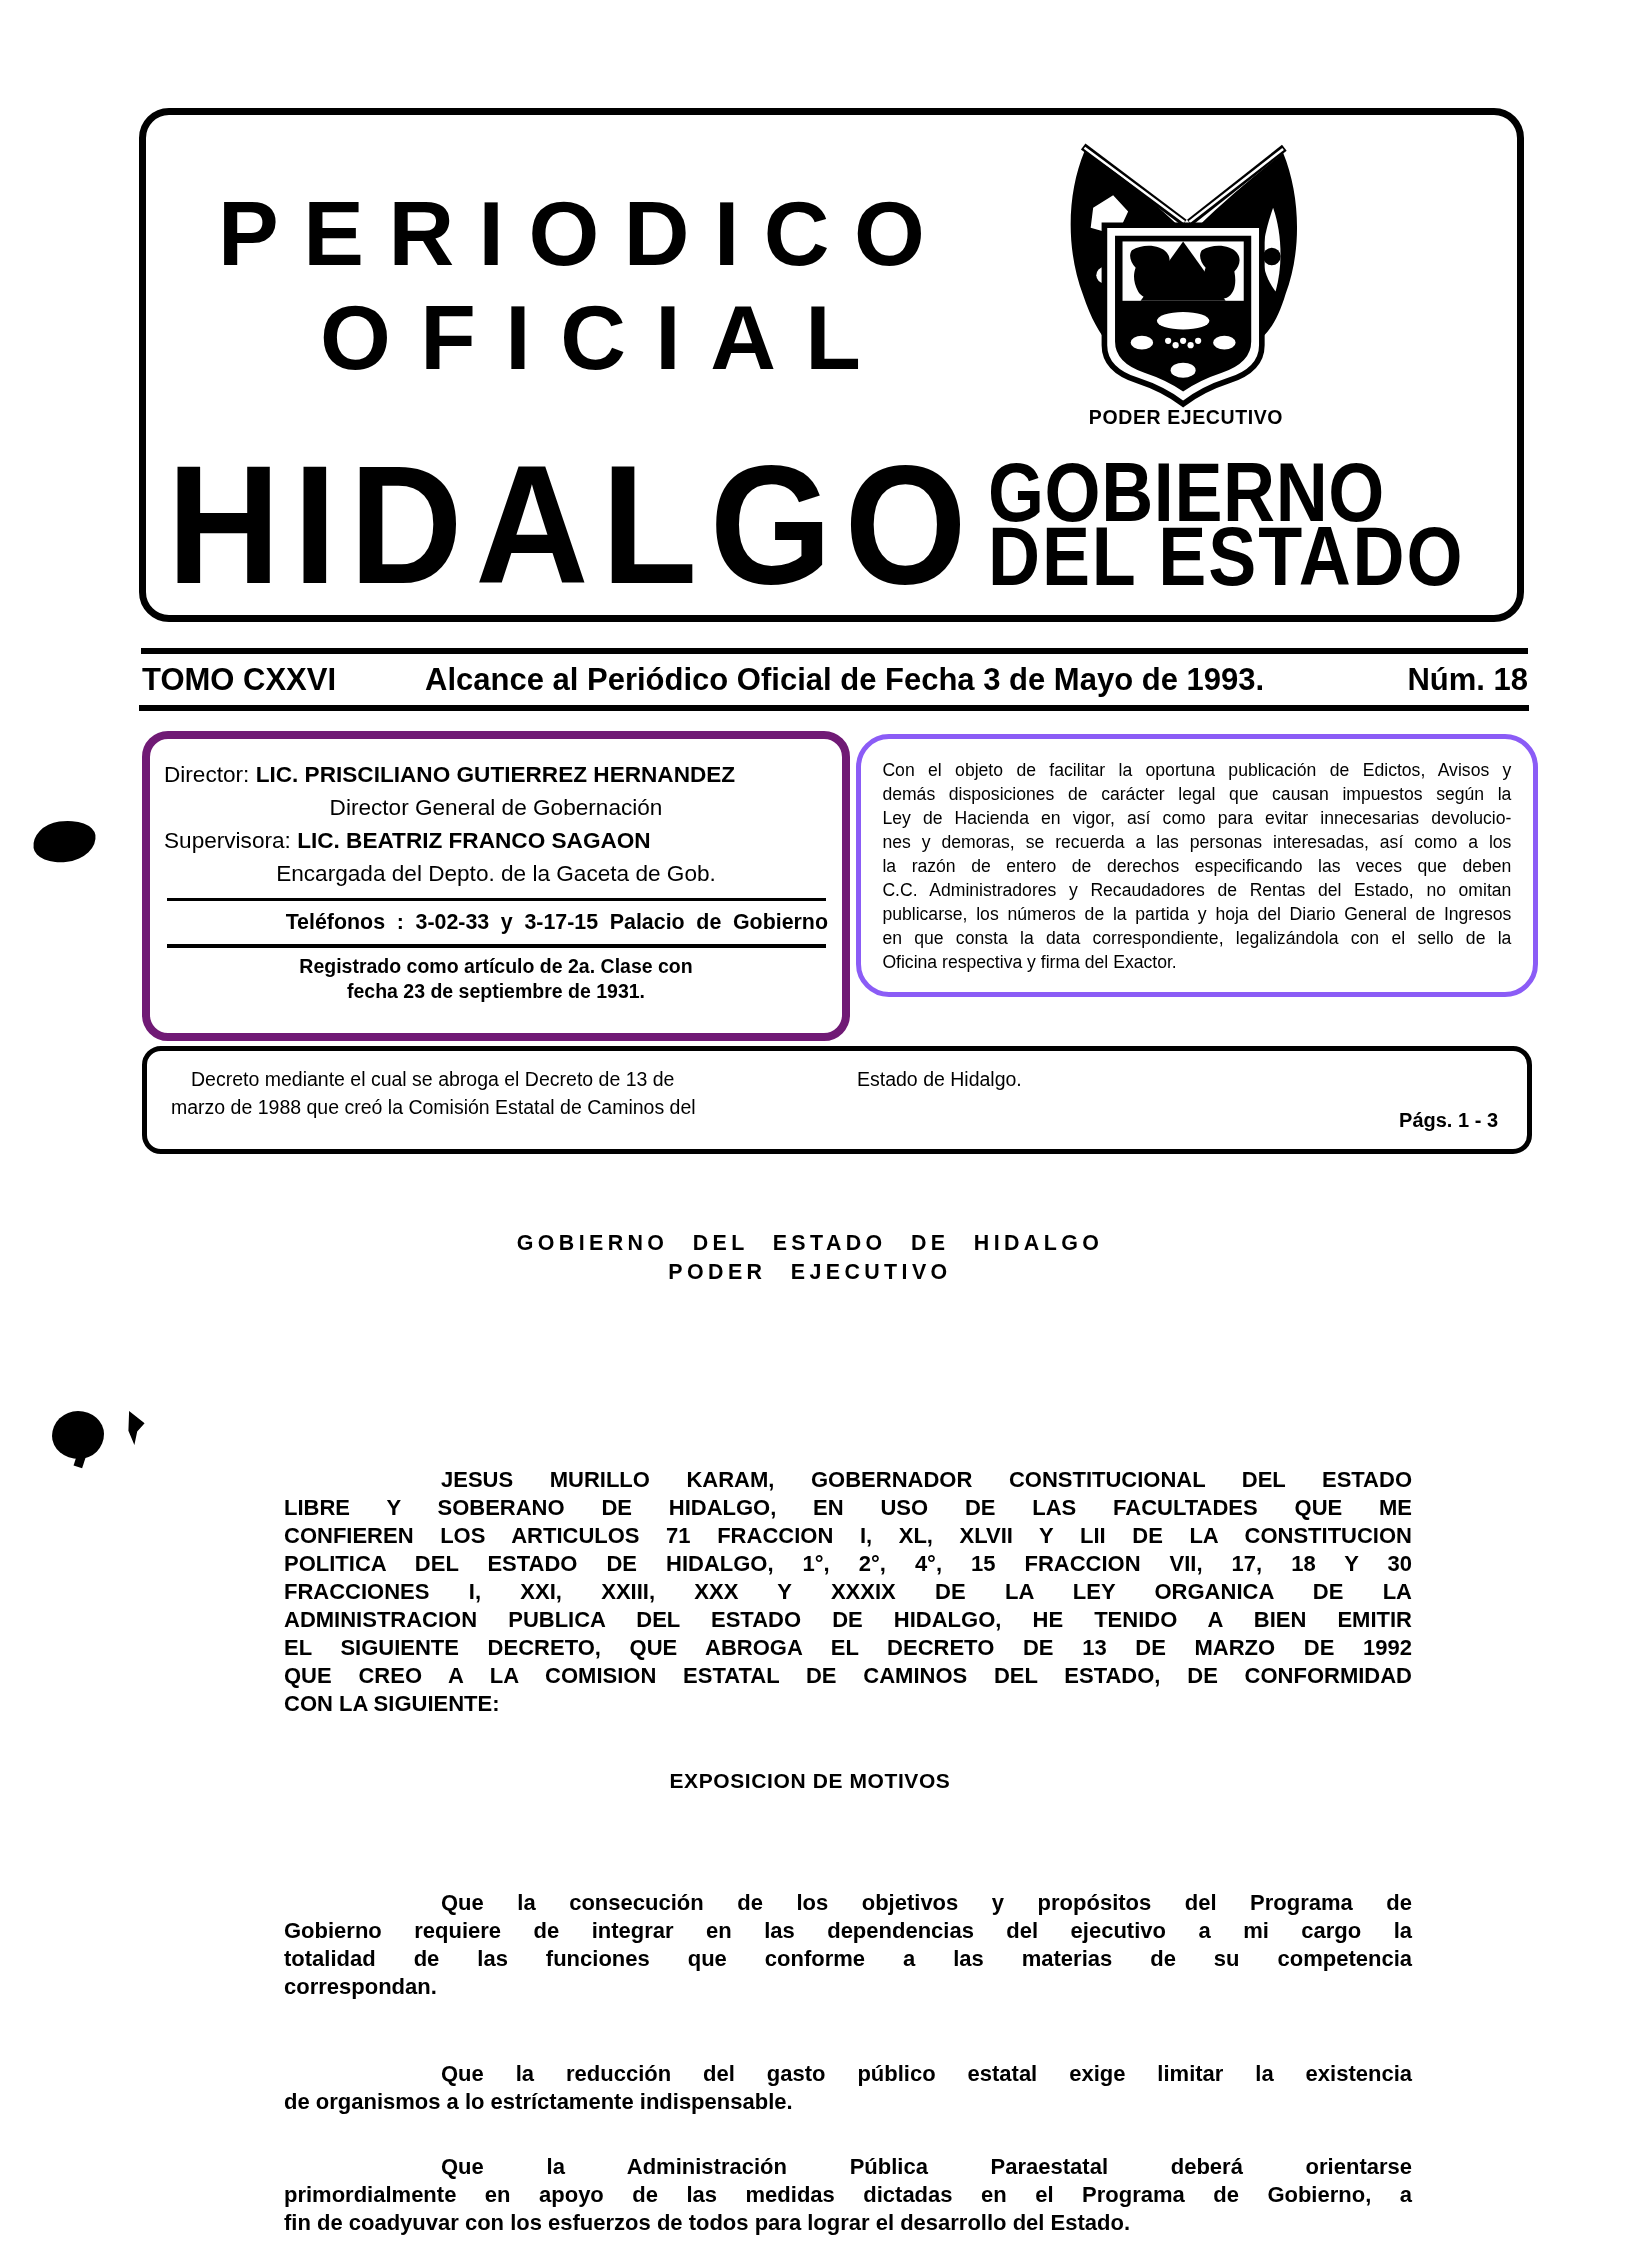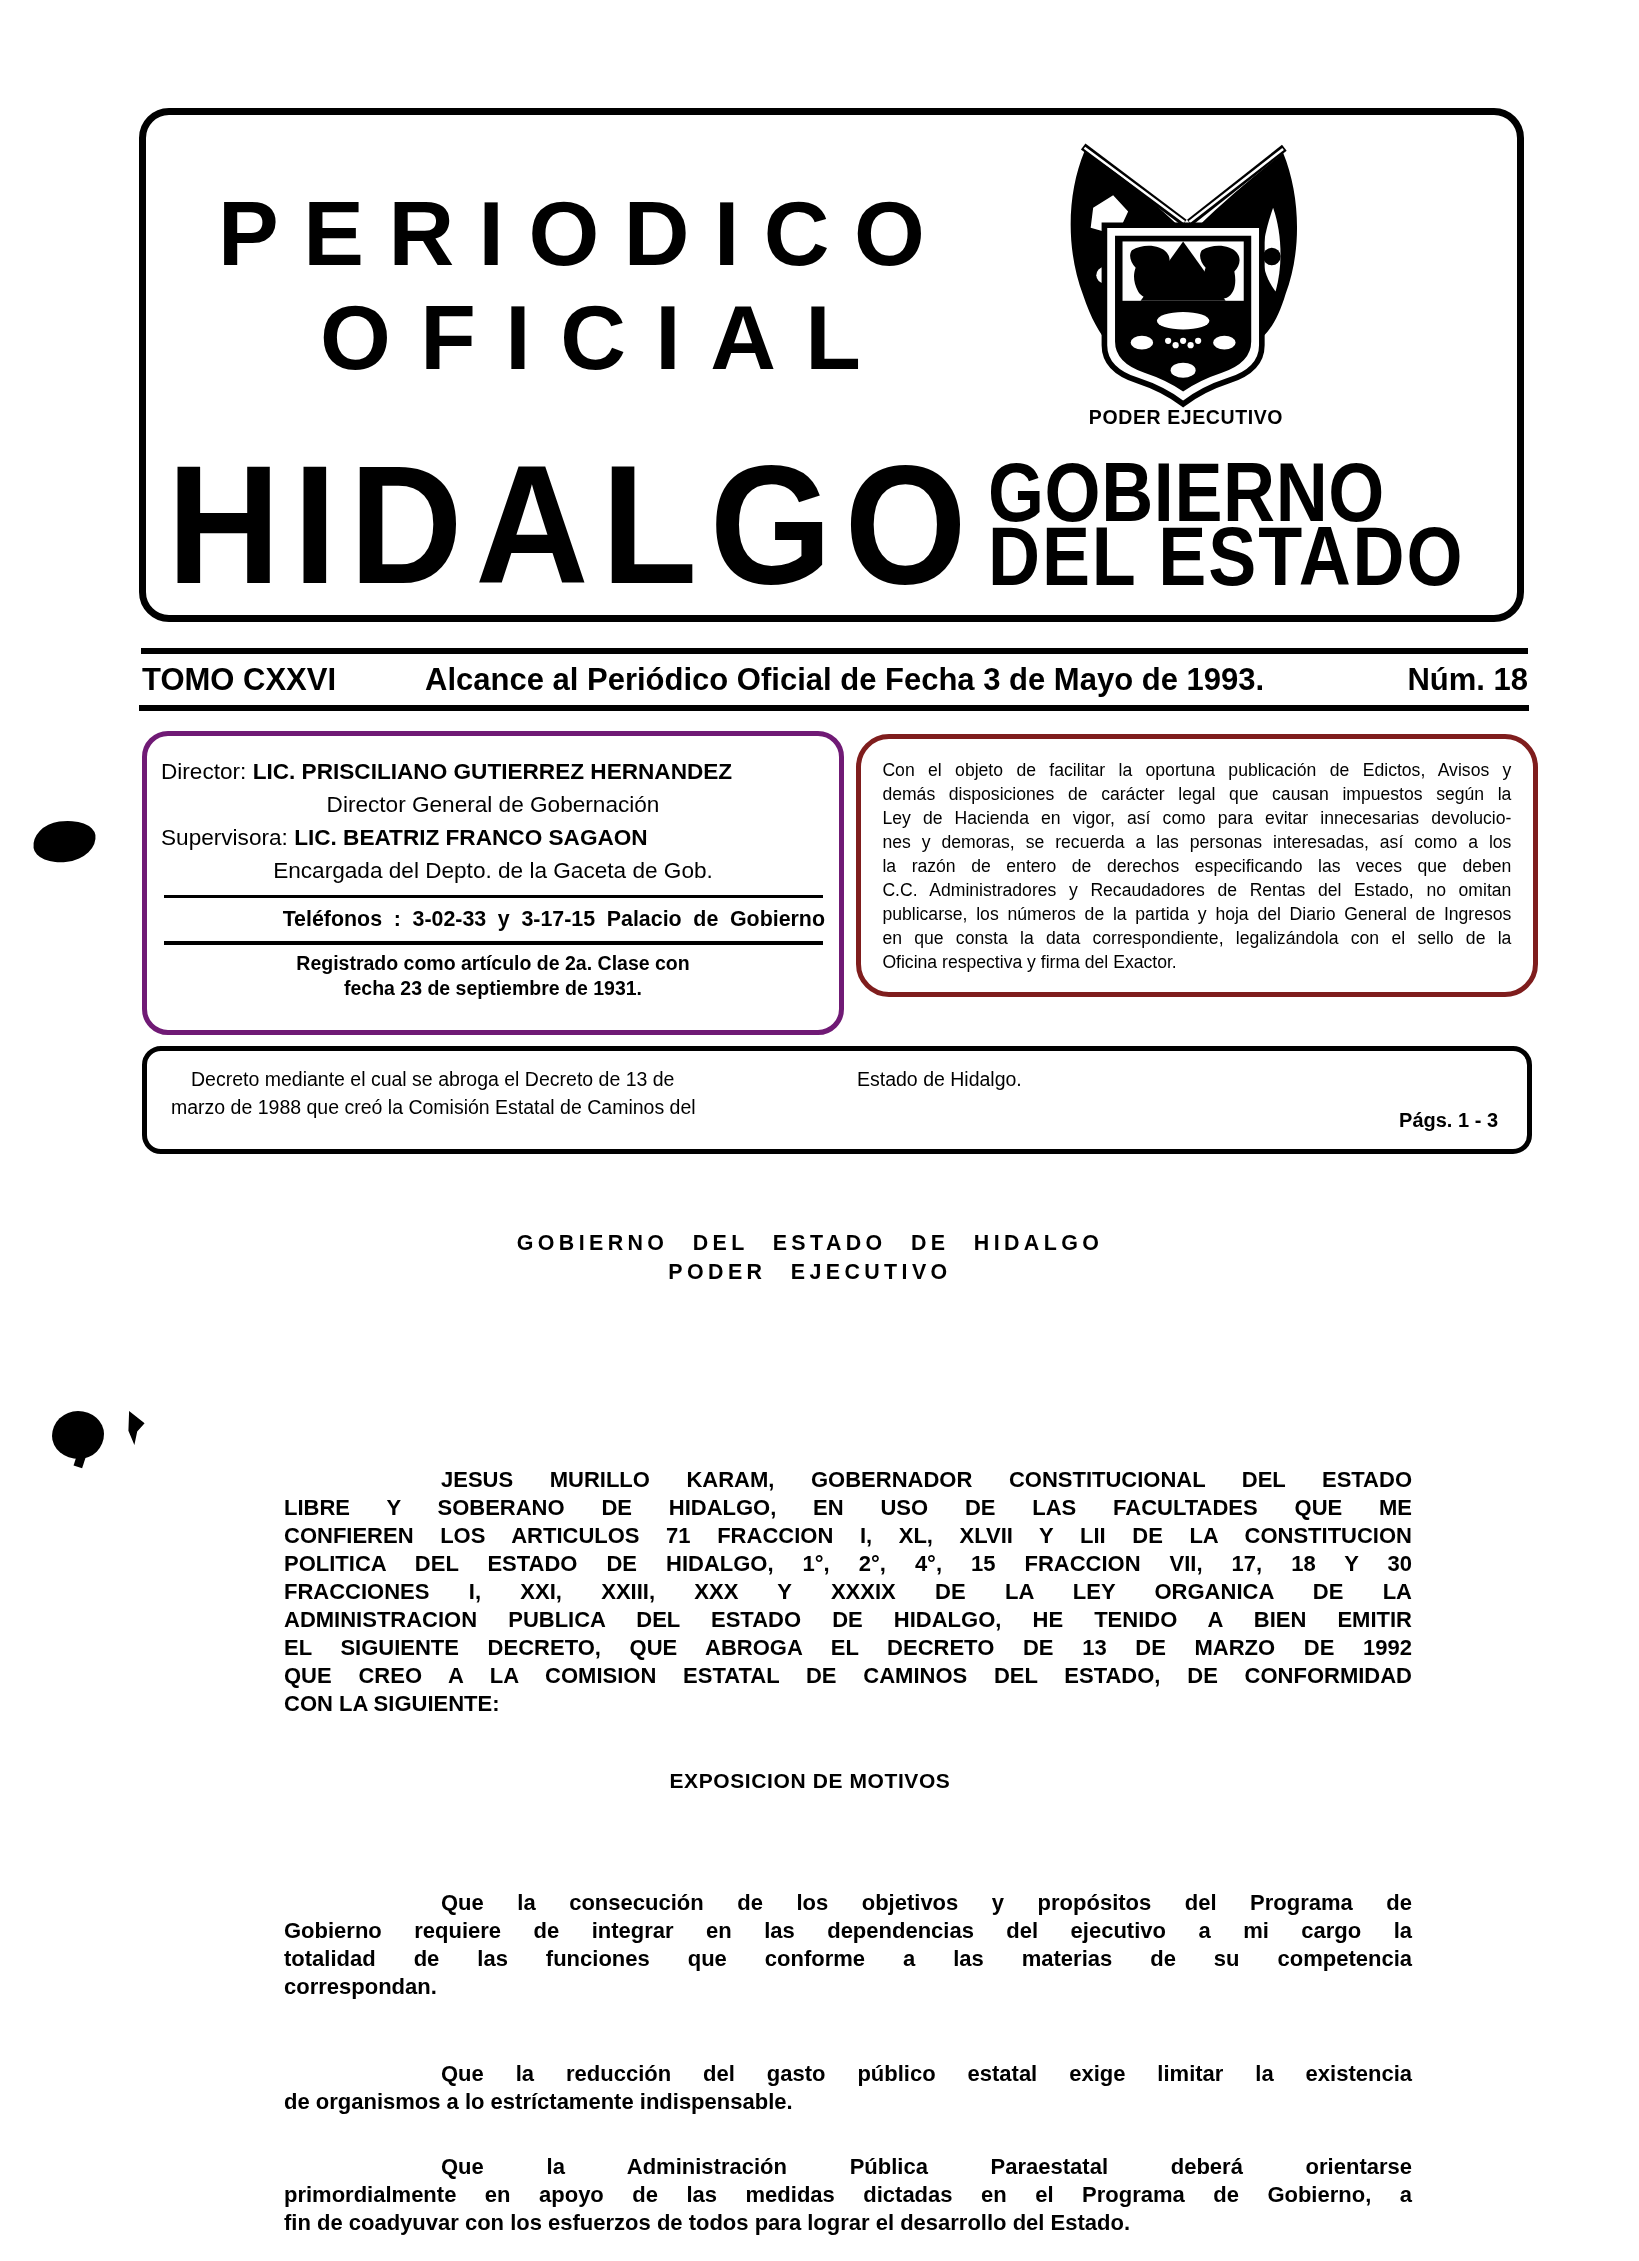--- a/index.html
+++ b/index.html
@@ -55,35 +55,35 @@
   .rule-top{left:141px;top:648px;width:1387px;height:5.7px;}
   .rule-bottom{left:139px;top:705px;width:1390px;height:5.7px;}
   .issue-row{left:142px;top:662px;width:1386px;height:36px;font-weight:bold;font-size:31px;line-height:36px;}
   .issue-tomo{left:0;top:0;}
   .issue-alcance{left:283px;top:0;}
   .issue-num{right:0;top:0;}
 
   
   .staff-box{
     left:142px;top:731px;width:664px;height:275px;
-    border:5px solid #701a75;border-radius:26px;
+    border:8px solid #701a75;border-radius:26px;
     padding:19px 14px 0 14px;
     font-size:22.6px;
   }
   .staff-line{line-height:33px;white-space:nowrap;}
   .staff-name{font-weight:bold;}
   .staff-center{text-align:center;line-height:33px;}
   .staff-rule{height:3.8px;background:#000;margin:7.5px 2.5px 6.3px 2.5px;}
   .staff-phones{text-align:right;font-weight:bold;font-size:21.4px;line-height:29px;word-spacing:5.7px;}
   .staff-reg{text-align:center;font-weight:bold;font-size:19.5px;line-height:25px;}
 
   
   .notice-box{
     left:856px;top:734px;width:629px;height:234px;
-    border:5px solid #7f1d1d;border-radius:33px;
+    border:5px solid #8b5cf6;border-radius:33px;
     padding:19px 21.4px 0 21.4px;
     font-size:17.6px;
   }
   .notice-box .ln{line-height:24px;text-align:justify;text-align-last:justify;}
   .notice-box .ln:last-child{text-align-last:left;}
 
   
   .summary-box{
     left:142px;top:1046px;width:1380px;height:98px;
     border:5.7px solid #000;border-radius:19px;

